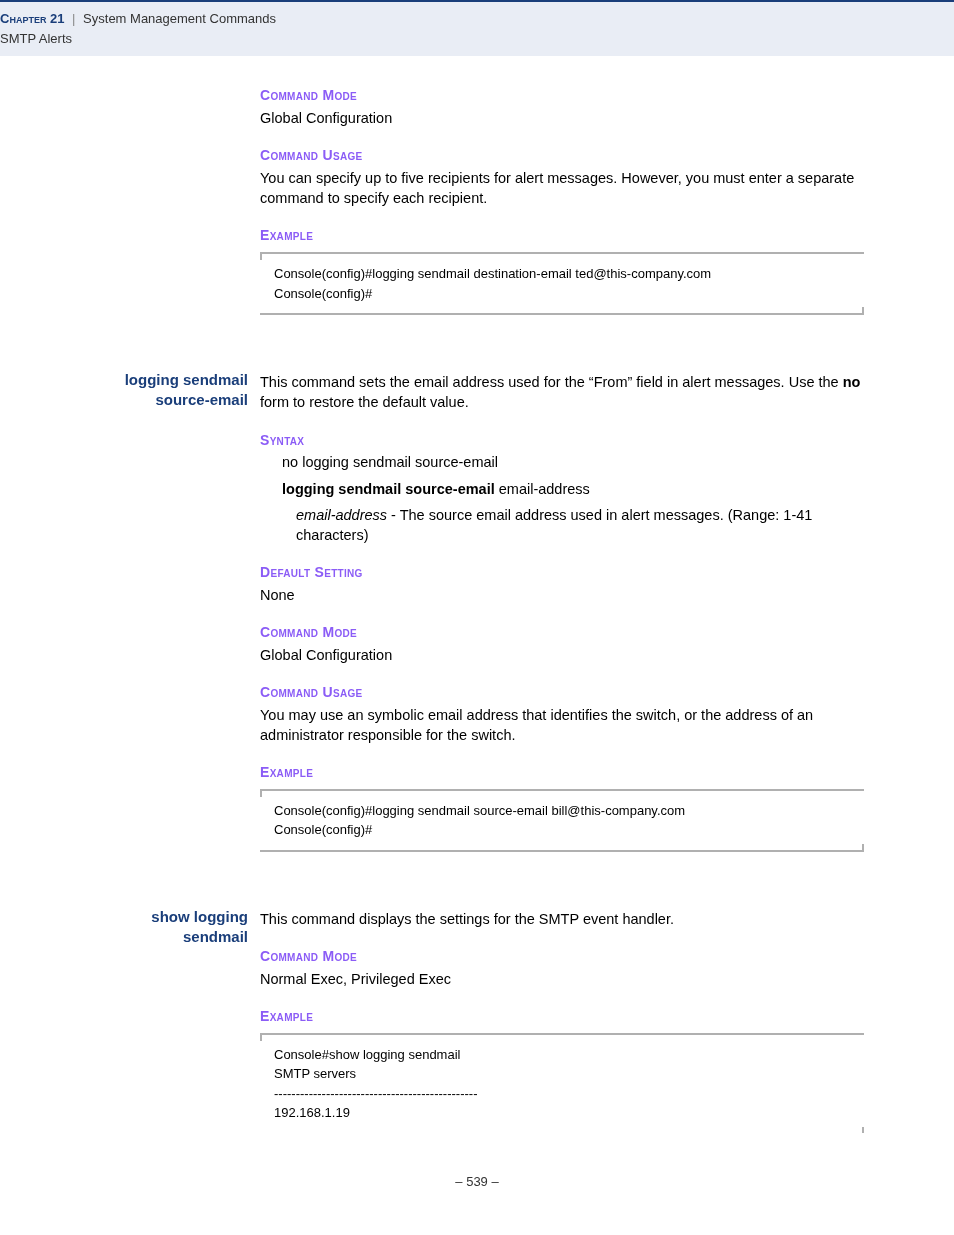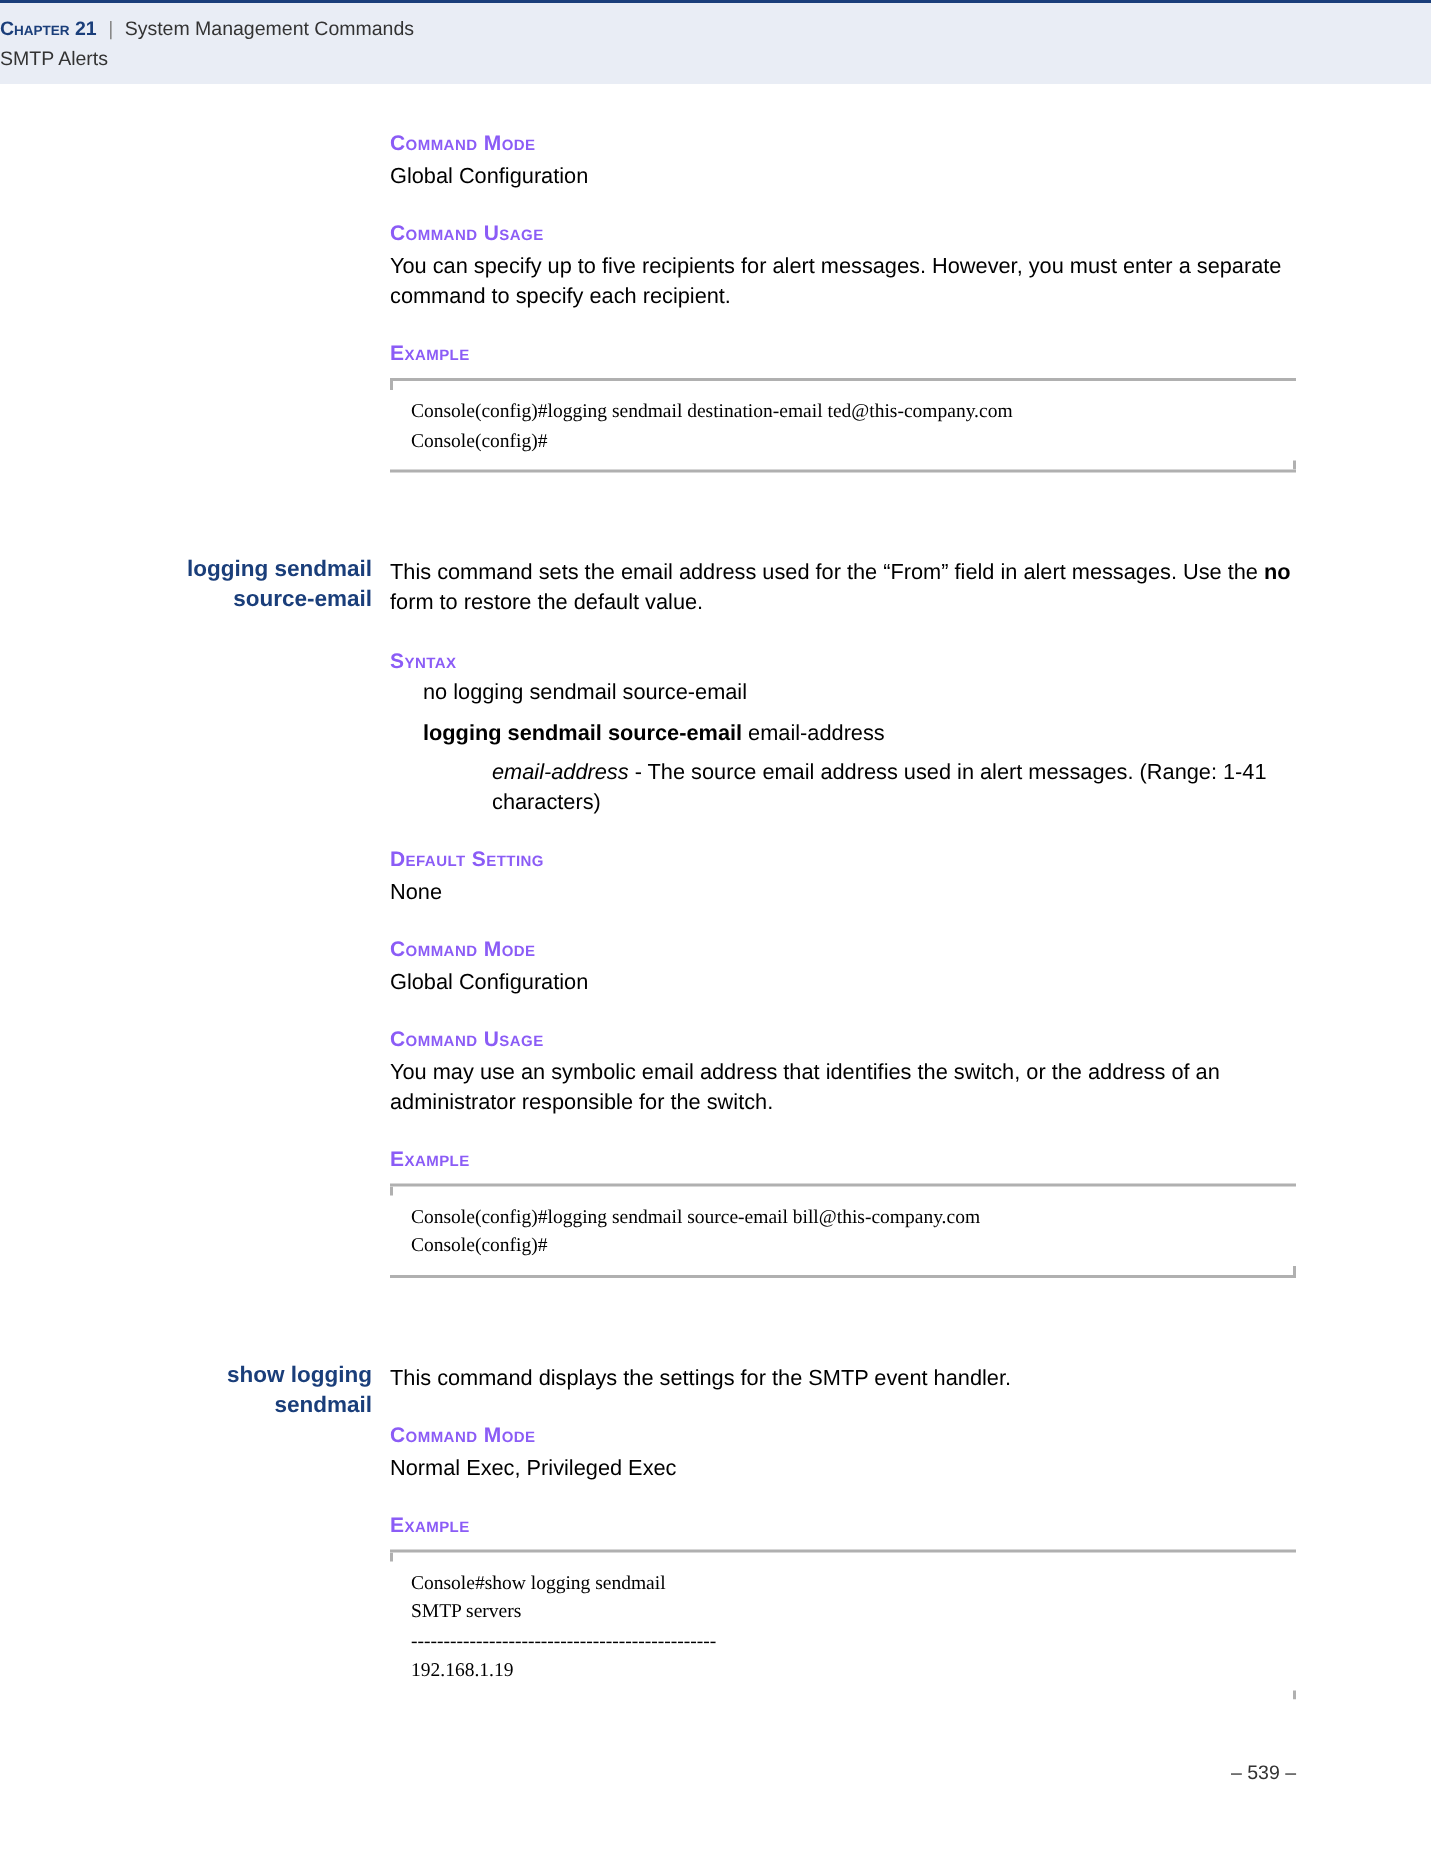--- a/index.html
+++ b/index.html
@@ -50,48 +50,48 @@
     font-weight: bold;
     color: #8b5cf6;
     font-size: 14px;
     margin-top: 18px;
     margin-bottom: 2px;
     letter-spacing: 0.3px;
   }
   .sec-heading.first { margin-top: 0; }
   .body-text { margin: 2px 0 6px 0; }
   .indent1 { margin-left: 22px; }
-  .indent2 { margin-left: 68px; }
+  .indent2 { margin-left: 36px; }
   .bold { font-weight: bold; }
   .italic { font-style: italic; }
   .code-block {
     border-top: 2px solid #b0b0b0;
     border-bottom: 2px solid #b0b0b0;
     position: relative;
     padding: 10px 14px;
     margin: 6px 0 0 0;
-    font-family: Liberation Serif, serif;
+    font-family: Liberation Sans, sans-serif;
     font-size: 13px;
     white-space: pre;
     line-height: 1.5;
     overflow: hidden;
   }
   .code-block::before {
     content:"";
     position:absolute; left:0; top:0; width:6px; height:6px;
     border-left:2px solid #b0b0b0;
   }
   .code-block::after {
     content:"";
     position:absolute; right:0; bottom:0; width:6px; height:6px;
     border-right:2px solid #b0b0b0;
   }
   .section-gap { height: 55px; }
   .page-num {
-    text-align: right;
+    text-align: center;
     font-size: 13px;
     color: #333;
     margin-top: 40px;
   }
 </style>
 </head>
 <body>
 
 <div class="header-band">
   <span class="chapter-label">Chapter 21</span>

